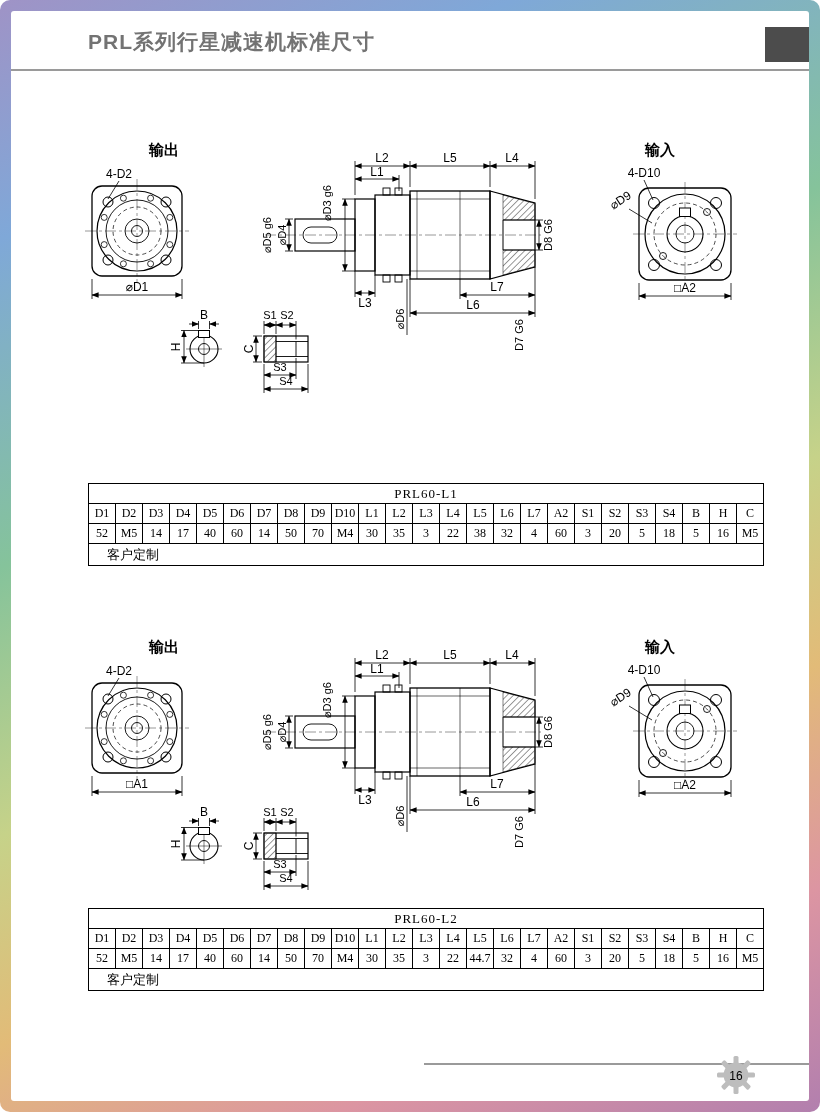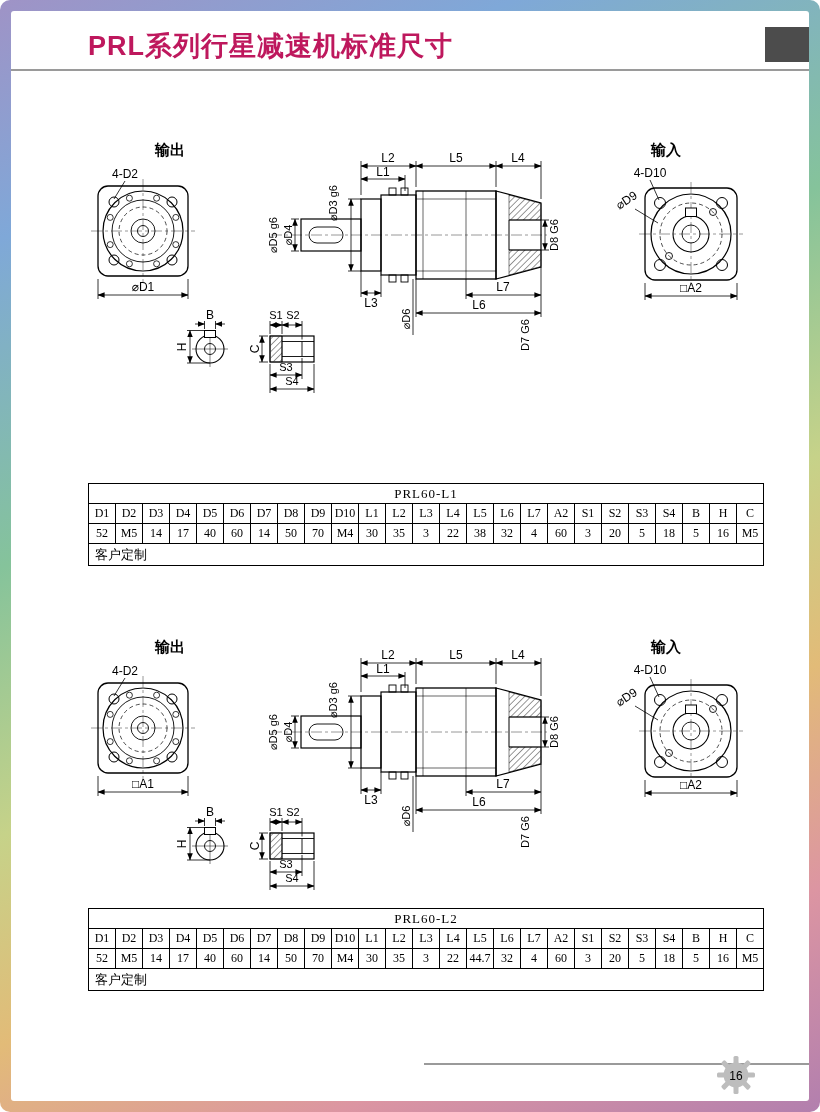--- a/index.html
+++ b/index.html
@@ -7,43 +7,43 @@
   body {
     position:relative; overflow:hidden; background:#fff;
     font-family:"Liberation Sans", sans-serif;
   }
   .frame {
     position:absolute; inset:0; border-radius:10px;
     background:linear-gradient(155deg,#9f93c6 0%,#7fa8d8 16%,#85c39b 38%,#c6d289 56%,#e2bb78 70%,#dc95a2 85%,#b27fae 100%);
   }
   .inner { position:absolute; inset:11px; background:#ffffff; border-radius:3px; }
   .page-title {
-    position:absolute; left:88px; top:28px; font-size:27px; font-weight:bold;
-    letter-spacing:1px; color:#be185d; font-family:"Liberation Sans", sans-serif;
+    position:absolute; left:88px; top:28px; font-size:21px; font-weight:bold;
+    letter-spacing:1px; color:#737373; font-family:"Liberation Sans", sans-serif;
   }
   .accent-block { position:absolute; left:765px; top:27px; width:44px; height:35px; background:#4c4c4c; }
   .divider-top { position:absolute; left:11px; top:69px; width:798px; height:2px; background:#9a9a9a; }
   .divider-bottom { position:absolute; left:424px; top:1063px; width:385px; height:2px; background:#9a9a9a; }
 
-  .section-host { position:absolute; left:75px; width:680px; height:280px; }
+  .section-host { position:absolute; left:69px; width:680px; height:280px; }
   .s1 { top:133px; }
   .s2 { top:630px; }
 
   .dim-table {
     position:absolute; left:88px; width:676px; border-collapse:collapse; table-layout:fixed;
     font-family:"Liberation Serif", serif; color:#000; background:#fff;
   }
   .t1 { top:483px; }
   .t2 { top:908px; }
   .dim-table td {
     border:1px solid #000; text-align:center; font-size:12px; height:20px;
     padding:0; overflow:hidden; white-space:nowrap;
   }
   .dim-table .t-title { font-size:13px; height:20px; letter-spacing:1px; }
-  .dim-table .t-footer { text-align:left; padding-left:6px; font-size:13px; height:22px; }
+  .dim-table .t-footer { text-align:left; padding-left:18px; font-size:13px; height:22px; }
 
   svg text { font-family:"Liberation Sans", sans-serif; fill:#000; font-size:12px; }
   svg .cn { font-size:15px; font-weight:bold; }
   svg .sm { font-size:11px; }
   svg .ln { fill:none; stroke:#000; }
   svg .dl { fill:none; stroke:#000; stroke-width:0.8; }
   svg .cl { fill:none; stroke:#444; stroke-width:0.55; stroke-dasharray:11 3 3 3; }
 
   .gear { position:absolute; left:716px; top:1055px; width:40px; height:40px; }
 </style>

